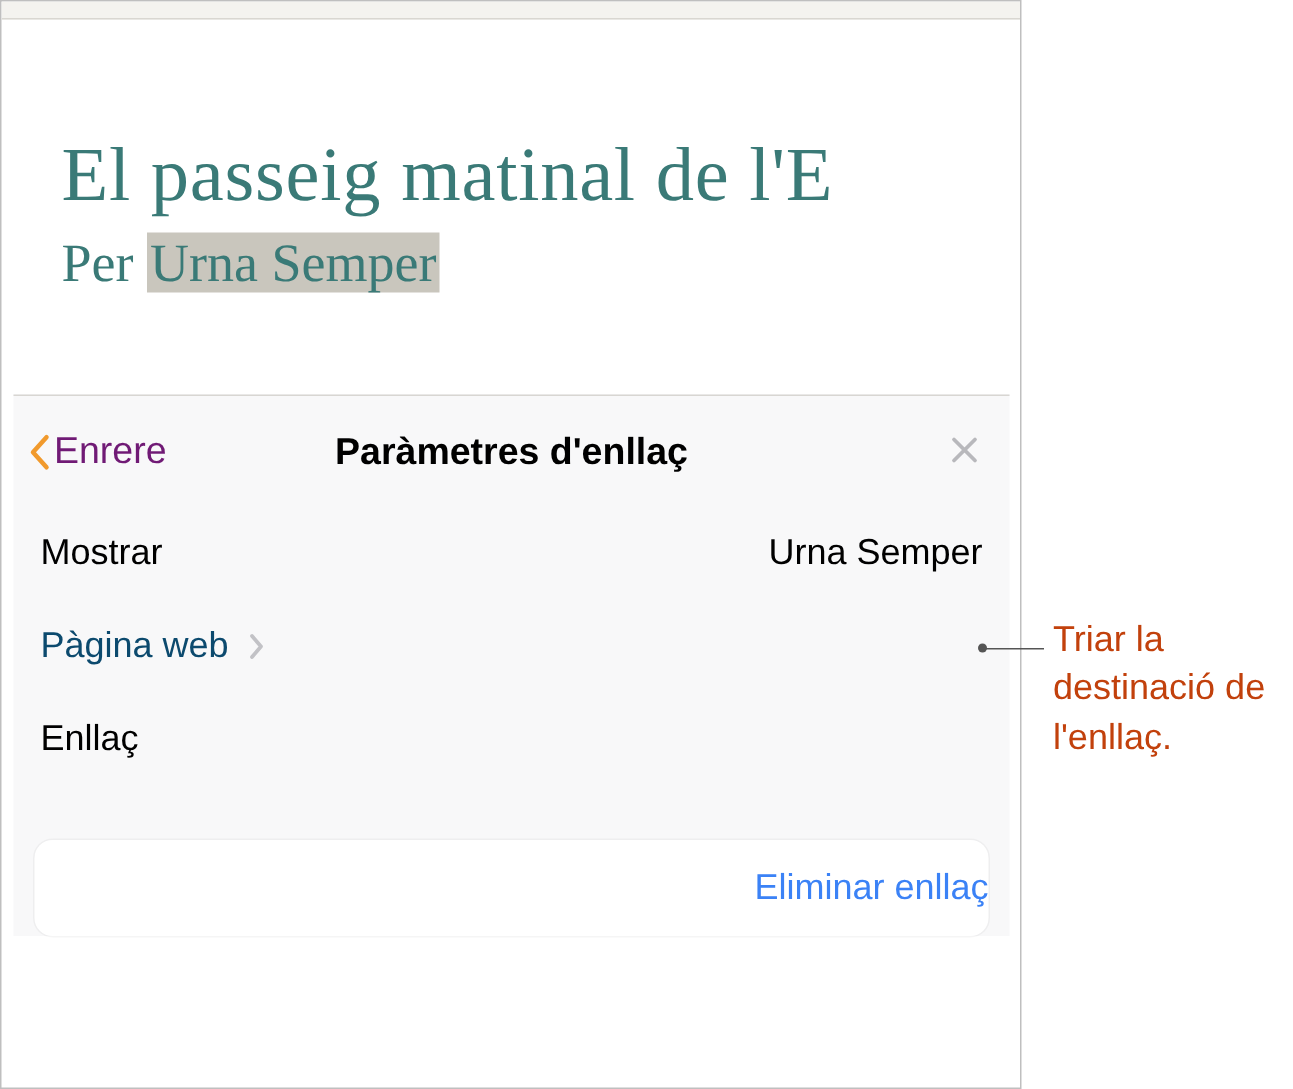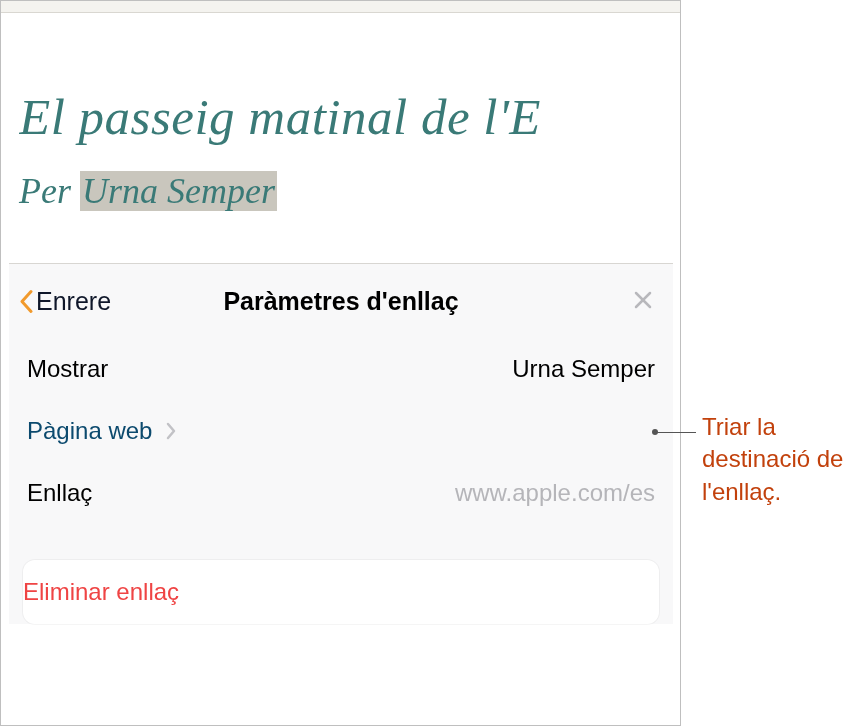--- a/index.html
+++ b/index.html
@@ -19,38 +19,37 @@
       border: 1px solid #bfbfbf;
       background: #fff;
       overflow: hidden;
     }
     .top-strip {
       height: 12px;
       background: #f4f3ef;
       border-bottom: 1px solid #d9d7d1;
     }
     .doc-area {
-      padding: 75px 0 0 18px;
-      font-style: italic;
+      padding: 75px 0 0 40px;
     }
     .title-text {
       font-family: Georgia, "Times New Roman", serif;
       font-size: 51px;
       font-weight: 400;
       color: #3a7a77;
       letter-spacing: 0.5px;
       white-space: nowrap;
       overflow: hidden;
     }
     .byline {
       font-family: Georgia, "Times New Roman", serif;
       font-size: 36px;
       font-weight: 400;
       color: #3a7a77;
-      margin-top: 24px;
+      margin-top: 8px;
     }
     .byline .selected {
       background: #c9c6bd;
       color: #3a7a77;
       padding: 0 2px;
     }
     .popover {
       position: absolute;
       left: 8px;
       top: 262px;
@@ -65,21 +64,21 @@
       position: relative;
       height: 74px;
     }
     .back-btn {
       position: absolute;
       left: 10px;
       top: 50%;
       transform: translateY(-50%);
       display: flex;
       align-items: center;
-      color: #0f172a;
+      color: #701a75;
       font-size: 25px;
       cursor: pointer;
     }
     .back-chevron {
       width: 14px;
       height: 24px;
       margin-right: 3px;
     }
     .popover-title {
       font-size: 25px;
@@ -127,23 +126,23 @@
       height: 18px;
       margin-left: 14px;
     }
     .remove-btn {
       margin: 36px 14px 0 14px;
       height: 64px;
       background: #fff;
       border-radius: 12px;
       display: flex;
       align-items: center;
-      justify-content: flex-start;
+      justify-content: flex-end;
       font-size: 24px;
-      color: #ef4444;
+      color: #3b82f6;
       cursor: pointer;
       box-shadow: 0 0 0 1px rgba(0,0,0,0.04);
     }
     .callout {
       position: absolute;
       left: 702px;
       top: 411px;
       font-size: 24px;
       color: #c2410c;
       line-height: 1.35;
@@ -208,21 +207,20 @@
         <span class="setting-value link-type">
           <span>Pàgina web</span>
           <svg class="row-chevron" viewBox="0 0 10 18">
             <polyline points="2,2 8,9 2,16" fill="none" stroke="#c2c2c6" stroke-width="2.5" stroke-linecap="round" stroke-linejoin="round"></polyline>
           </svg>
         </span>
       </div>
 
       <div class="setting-row">
         <span class="setting-label">Enllaç</span>
-        <span class="setting-value url">www.apple.com/es</span>
       </div>
 
     </div>
 
     <div class="remove-btn">
       <span>Eliminar enllaç</span>
     </div>
   </div>
 </div>
 

